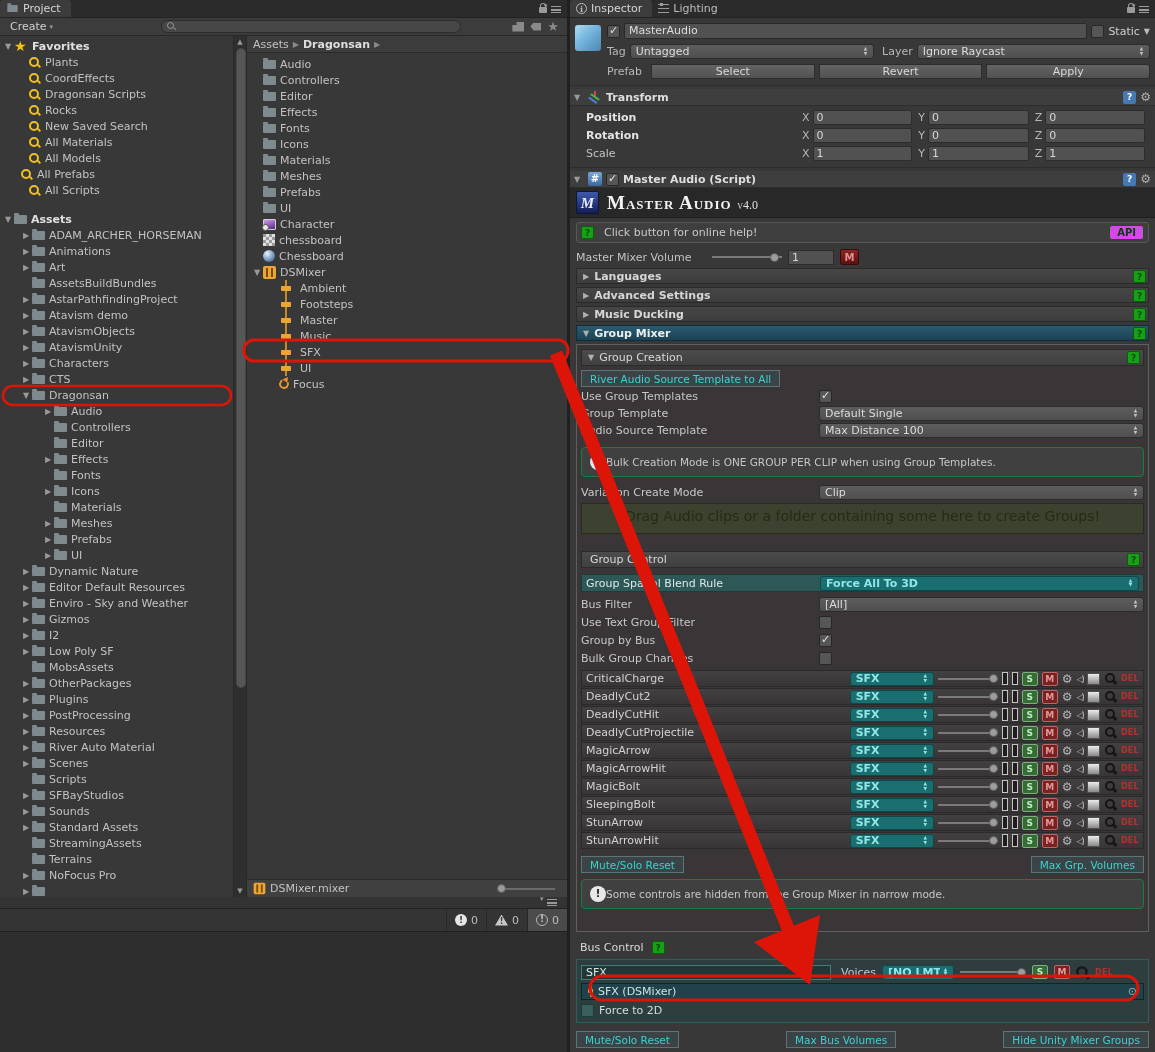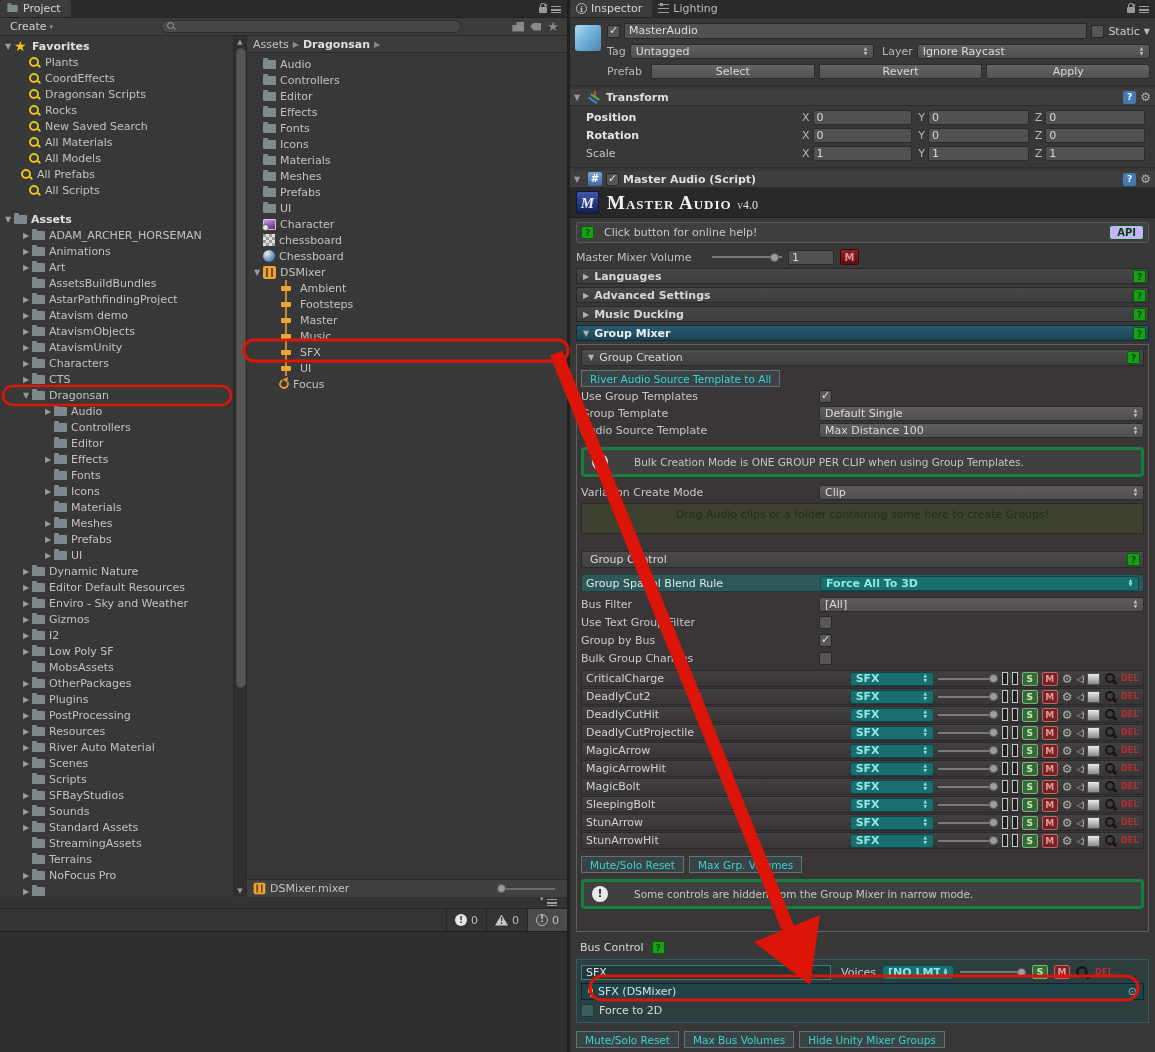--- a/index.html
+++ b/index.html
@@ -144,21 +144,21 @@
 
   .ma-banner { height:30px; background:#282828; border-bottom:1px solid #1e1e1e; display:flex; align-items:center; gap:8px; padding:0 6px; }
   .ma-logo { width:23px; height:23px; background:linear-gradient(#3d59ac,#141f55); border:1px solid #0d1538; border-radius:2px;
          color:#e8ecff; font-family:"Liberation Serif",serif; font-style:italic; font-weight:bold; font-size:15px; text-align:center; line-height:22px; }
   .ma-title { font-family:"Liberation Serif",serif; font-variant:small-caps; font-weight:bold; font-size:19px; color:#f2f2f2; letter-spacing:1px; }
   .ma-ver { font-family:"Liberation Serif",serif; font-variant:small-caps; font-size:12px; color:#e2e2e2; margin-left:2px; }
   .helpbar { margin:4px 6px 0 6px; height:21px; background:#3f3f3f; border:1px solid #585858; border-radius:3px;
          display:flex; align-items:center; gap:10px; padding:0 4px; color:#c8c8c8; }
   .qbtn { width:13px; height:13px; background:#17a017; border:1px solid #0c5c0c; border-radius:2px; color:#0a4a0a;
          font-weight:bold; font-size:9px; text-align:center; line-height:12px; flex:0 0 13px; }
-  .apibtn { margin-left:auto; height:15px; padding:0 7px; background:#c4b5fd; border:1px solid #0c5c0c; border-radius:3px;
+  .apibtn { margin-left:auto; height:15px; padding:0 7px; background:#d946ef; border:1px solid #0c5c0c; border-radius:3px;
          color:#063f06; font-weight:bold; font-size:10px; line-height:14px; }
   .volrow { display:flex; align-items:center; margin:6px 6px 0 6px; height:16px; gap:6px; }
   .volrow .vlabel { flex:0 0 130px; }
   .hslider { width:70px; height:2px; background:#7a7a7a; position:relative; }
   .hslider .knob { position:absolute; top:-3.5px; width:9px; height:9px; border-radius:50%; background:#9d9d9d; border:1px solid #5c5c5c; }
   .volfield { width:46px; height:15px; background:#515151; border:1px solid #2c2c2c; padding:0 3px; line-height:13px; color:#d8d8d8; }
   .mbtn { width:19px; height:16px; background:linear-gradient(#93272580,#5e101080),#6e1a1a; background:linear-gradient(#8e2424,#5c1010);
          border:1px solid #3a0a0a; border-radius:2px; color:#e09090; font-weight:bold; font-size:10px; text-align:center; line-height:15px; }
   .secbar { margin:3px 6px 0 6px; height:16px; background:linear-gradient(#464646,#3d3d3d); border:1px solid #2a2a2a;
          display:flex; align-items:center; gap:5px; padding:0 2px 0 6px; }
@@ -170,46 +170,46 @@
   .gm-panel { margin:3px 6px 0 6px; height:588px; border:1px solid #5f5f5f; background:#3a3536; padding:4px; overflow:hidden; }
   .subhead { height:17px; background:linear-gradient(#4b4b4b,#404040); border:1px solid #2b2b2b;
          display:flex; align-items:center; gap:5px; padding:0 3px 0 6px; }
   .subhead .stitle { color:#d8d8d8; flex:1; }
   .cyanbtn { display:inline-block; height:17px; background:#3a4345; border:1px solid #5d7376; color:#3cd2d2;
          padding:0 8px; line-height:16px; font-size:10.5px; }
   .frow { display:flex; align-items:center; height:15px; margin-top:2px; }
   .frow .flab { flex:0 0 238px; color:#c8c8c8; }
   .frow .fctrl { flex:1; display:flex; align-items:center; }
   .frow .fctrl .dropdown { flex:1; }
-  .notebox { margin-top:9px; background:#404040; border:3px solid #15803d; border-radius:4px; min-height:30px;
-         display:flex; align-items:center; gap:26px; padding:4px 8px; color:#c6c6c6; font-size:10.5px; }
+  .notebox { margin-top:9px; background:#404040; border:1px solid #15803d; border-radius:4px; min-height:30px;
+         display:flex; align-items:center; gap:0; padding:4px 8px; color:#c6c6c6; font-size:10.5px; }
   .bang { width:16px; height:16px; border-radius:50%; background:#e8e8e8; color:#2c2c2c; font-weight:bold; font-size:11px; text-align:center; line-height:16px; flex:0 0 16px; }
   .dragarea { margin-top:3px; height:31px; background:#3c4130; border:1px solid #282c1e; text-align:center;
-         color:#232d12; padding-top:4px; font-size:11px; }
+         color:#232d12; padding-top:4px; font-size:14px; }
   .tealrow { margin-top:6px; height:18px; background:#2e5757; border:1px solid #1c3c3c; display:flex; align-items:center; padding:0 4px; }
   .tealrow .flab { flex:0 0 234px; color:#dce8e8; }
   .dd-teal { background:#1a6e6f; border:1px solid #0f4849; color:#8fe6e6; font-weight:bold; }
   .dd-teal .dda::before, .dd-teal .dda::after { color:#8fe6e6; }
   .gm-row { height:17px; margin-top:1px; background:linear-gradient(#434041,#393536); border:1px solid #2a2a2a;
          display:flex; align-items:center; gap:4px; padding:0 4px; }
   .gm-row .gname { flex:1; color:#d2d2d2; overflow:hidden; white-space:nowrap; }
   .gm-row .dropdown { width:84px; height:14px; }
   .rslider { width:60px; height:2px; background:#7a7a7a; position:relative; flex:0 0 60px; }
   .rslider .knob { position:absolute; right:0; top:-3.5px; width:9px; height:9px; border-radius:50%; background:#9d9d9d; border:1px solid #5c5c5c; }
   .meter { width:6px; height:13px; background:#1e1e1e; border:1px solid #c4c4c4; }
   .sbtn { width:16px; height:14px; background:#356b35; border:1px solid #7fae7f; border-radius:2px; color:#bfe8bf; font-weight:bold; font-size:9px; text-align:center; line-height:13px; }
   .mbtn2 { width:16px; height:14px; background:#7a2222; border:1px solid #b86a6a; border-radius:2px; color:#e09898; font-weight:bold; font-size:9px; text-align:center; line-height:13px; }
   .ic-gear2 { color:#b4b4b4; font-size:12px; line-height:14px; }
   .ic-spk { color:#b4b4b4; font-size:9px; letter-spacing:-2px; }
   .graysq { width:13px; height:12px; background:linear-gradient(#ececec,#8a8a8a); border:1px solid #4f4f4f; }
   .ic-zoom { width:13px; height:13px; position:relative; }
   .ic-zoom::before { content:""; position:absolute; left:1px; top:1px; width:6px; height:6px; border:2.5px solid #151515; border-radius:50%; }
   .ic-zoom::after { content:""; position:absolute; left:9px; top:9px; width:4px; height:2.5px; background:#151515; transform:rotate(45deg); }
   .del { color:#b83030; font-weight:bold; font-size:8px; letter-spacing:.3px; }
-  .btnrow { display:flex; gap:5px; margin-top:7px; }
+  .btnrow { display:flex; gap:5px; margin-top:7px;justify-content:space-between; }
 
   .buslabel { display:flex; align-items:center; gap:8px; margin:9px 6px 0 10px; color:#d8d8d8; }
   .buspanel { margin:5px 6px 0 6px; border:1px solid #2c6060; background:#2e3d3d; padding:4px; }
   .busrow { display:flex; align-items:center; gap:6px; height:16px; }
   .busname { width:250px; height:15px; background:#223636; border:1px solid #447c7c; padding:0 4px; line-height:13px; color:#d4e8e8; }
   .voices { color:#c4cccc; }
   .dd-lmt { width:72px; height:15px; }
   .busgroup { margin-top:3px; height:17px; background:#20424a; border:1px solid #0c262a; display:flex; align-items:center; gap:5px; padding:0 6px; color:#cfe2e2; }
   .busgroup .pick { margin-left:auto; color:#9fb4b4; font-size:11px; }
   .ic-fader-v { width:5px; height:11px; position:relative; }

